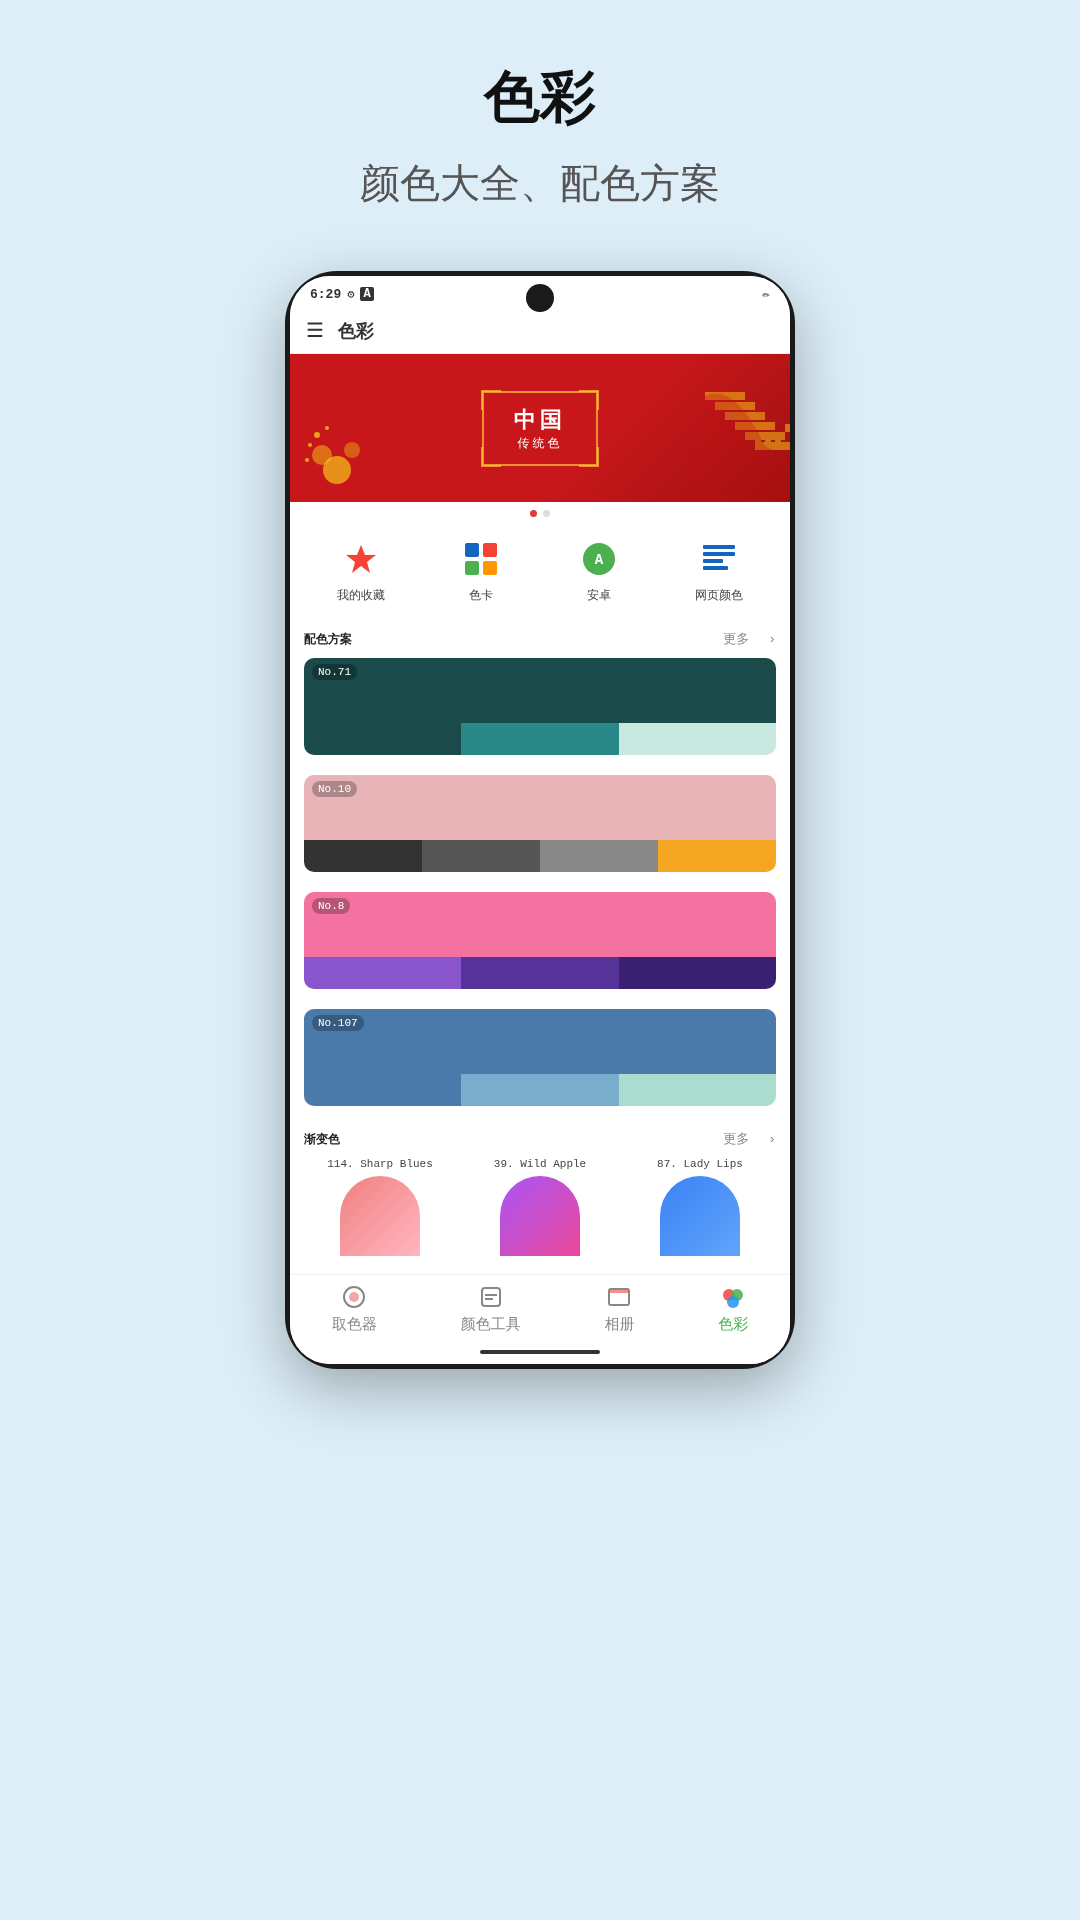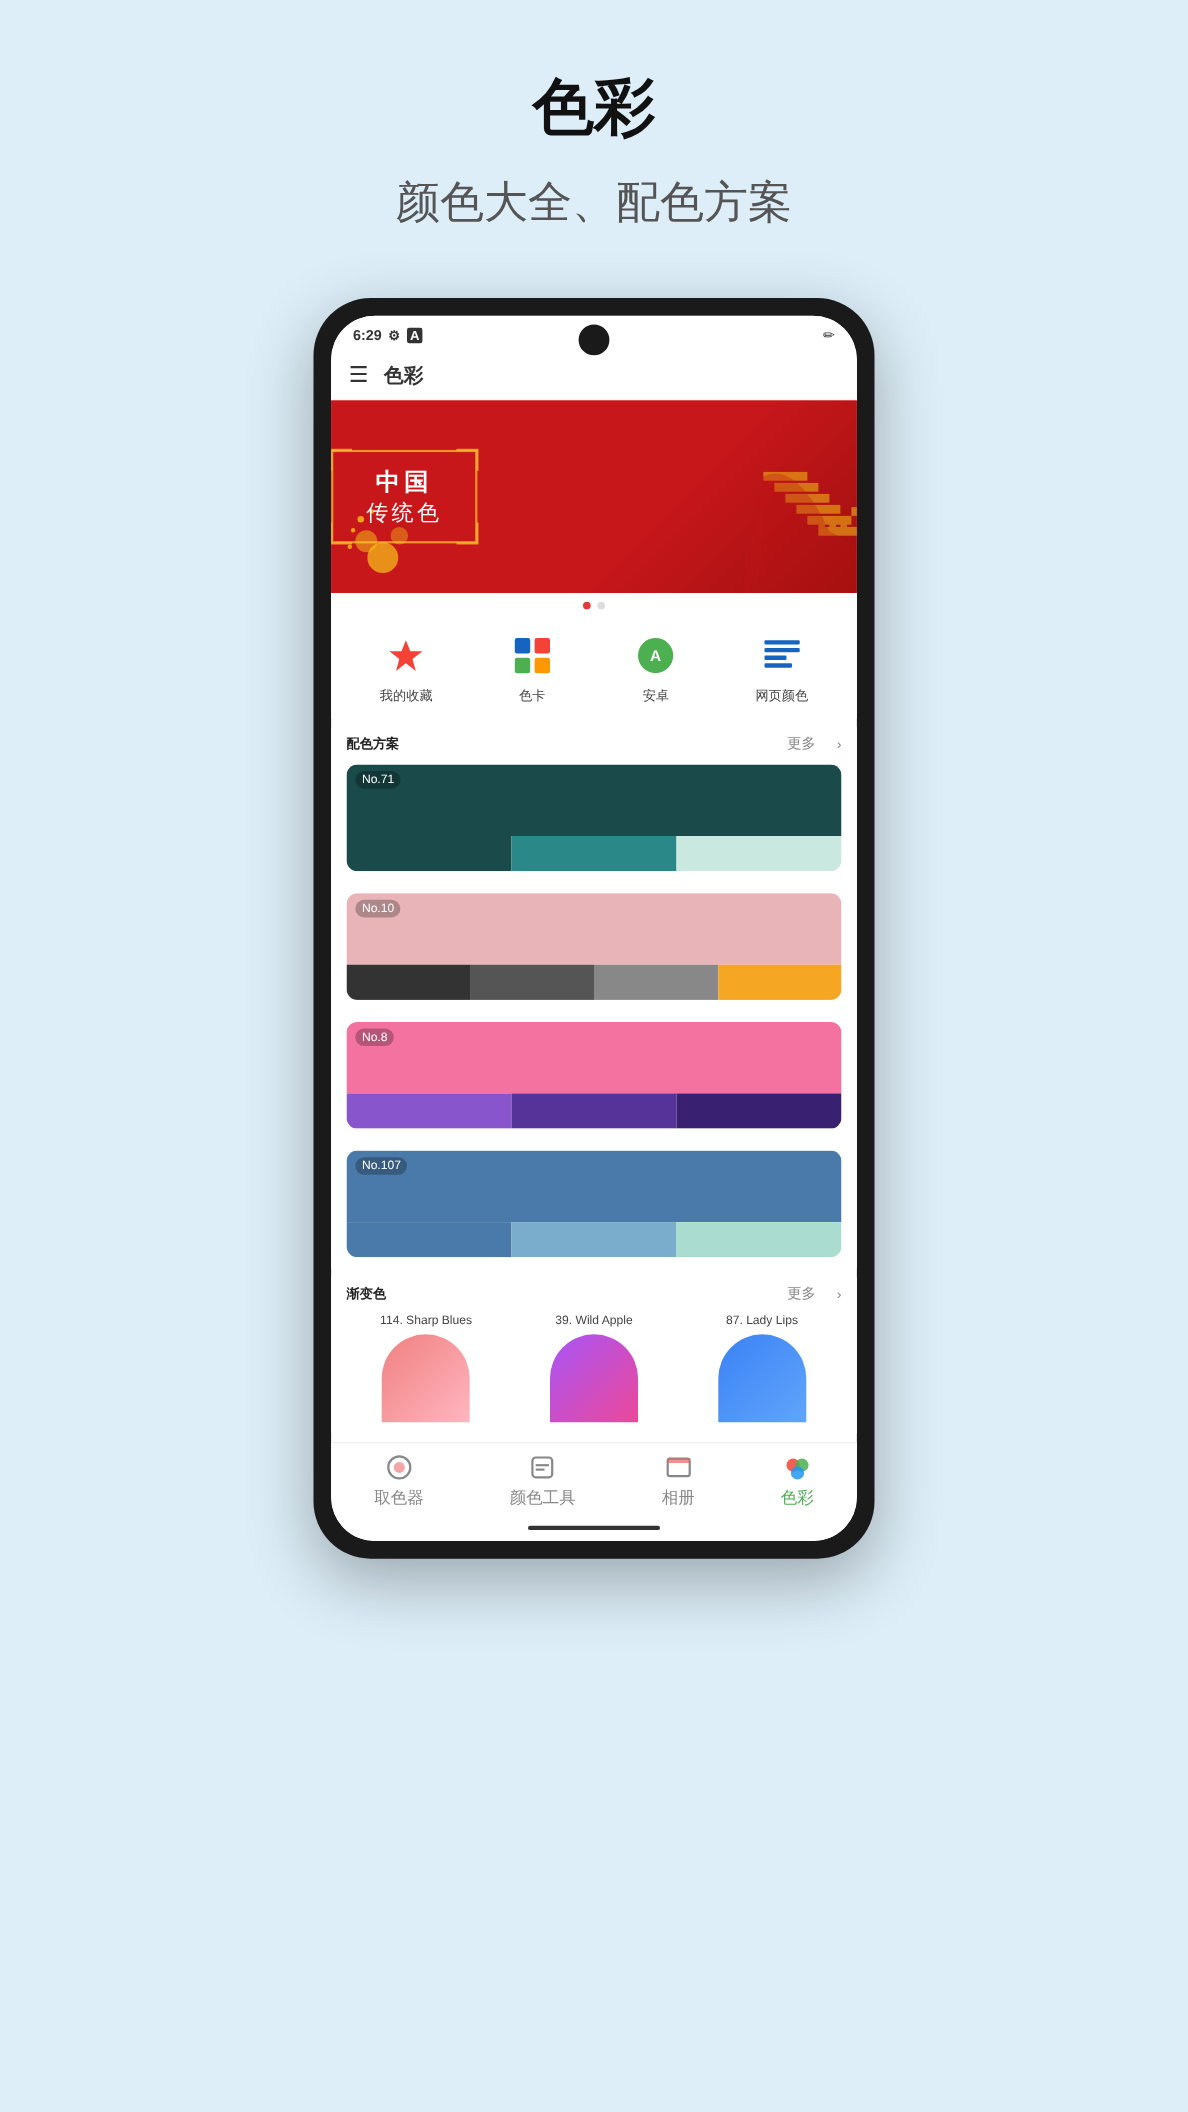--- a/index.html
+++ b/index.html
@@ -25,23 +25,24 @@
       font-size: 40px;
       color: #555;
       margin-bottom: 60px;
     }
 
     
     .phone-frame {
       width: 510px;
       background: #1a1a1a;
       border-radius: 52px;
-      padding: 16px;
+      padding: 5px;
       box-shadow: 0 20px 60px rgba(0,0,0,0.3);
       position: relative;
+      font-family: Liberation Mono, monospace;
     }
 
     .phone-screen {
       background: #fff;
       border-radius: 40px;
       overflow: hidden;
       position: relative;
     }
 
     
@@ -98,26 +99,27 @@
 
     .app-bar-title {
       font-size: 18px;
       font-weight: 600;
       color: #333;
     }
 
     
     .banner {
       width: 100%;
-      height: 175px;
+      height: 148px;
       background: #c8171b;
       position: relative;
       overflow: hidden;
       display: flex;
       align-items: center;
+      justify-content: center;
     }
 
     .banner-bg {
       position: absolute;
       inset: 0;
       background: linear-gradient(135deg, #c8171b 60%, #a01010 100%);
     }
 
     .banner-content {
       position: relative;
@@ -131,21 +133,21 @@
       padding: 12px 30px;
     }
 
     .banner-text-main {
       font-size: 22px;
       font-weight: 700;
       letter-spacing: 4px;
     }
 
     .banner-text-sub {
-      font-size: 20px;
+      font-size: 12px;
       font-weight: 500;
       letter-spacing: 3px;
     }
 
     
     .great-wall {
       position: absolute;
       right: -5px;
       bottom: 0;
       opacity: 0.9;

